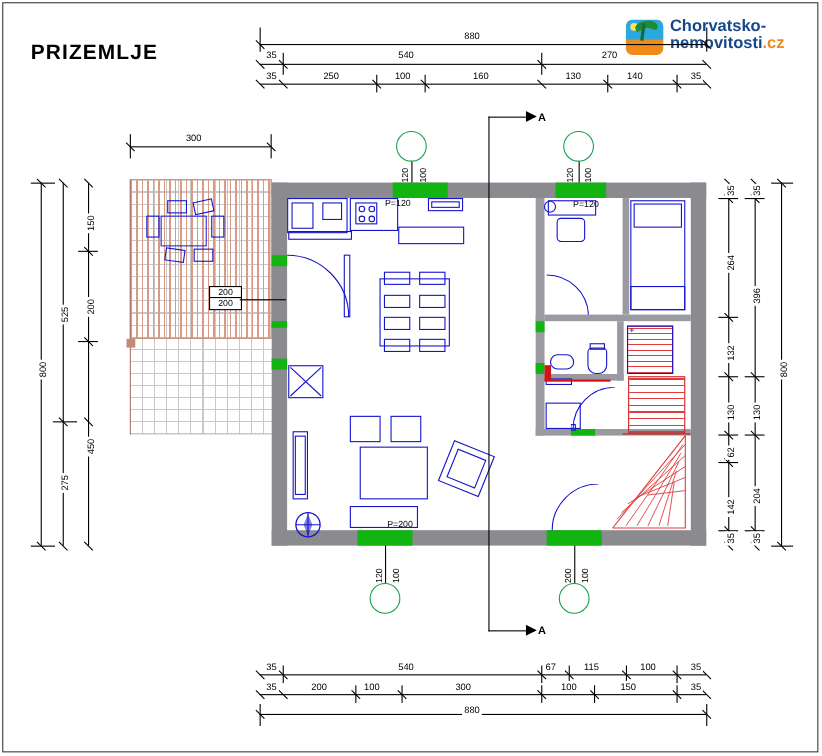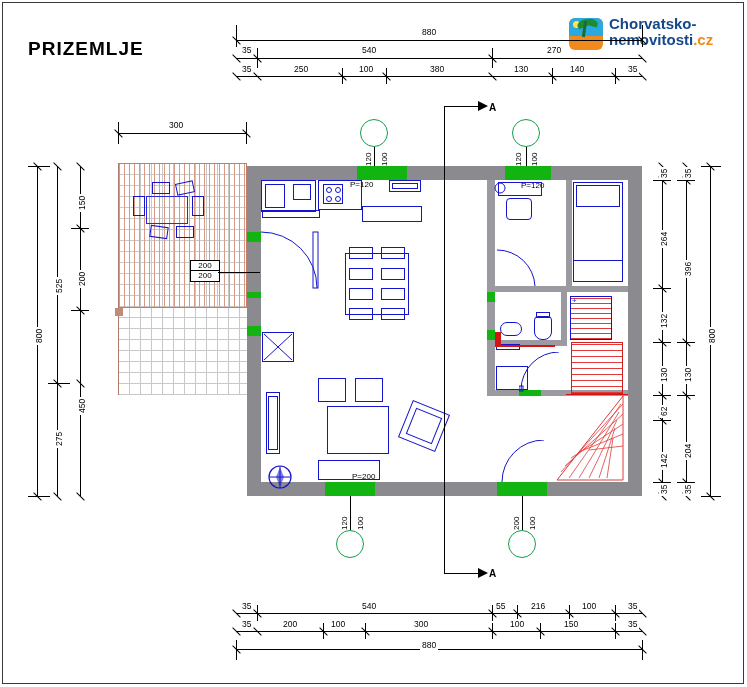--- a/index.html
+++ b/index.html
@@ -130,21 +130,21 @@
   <div class="slash" style="left:547px;top:76px;"></div>
   <div class="slash" style="left:610px;top:76px;"></div>
   <div class="slash" style="left:637px;top:76px;"></div>
   <div class="ln vl" style="left:342px;top:68px;height:16px;"></div>
   <div class="ln vl" style="left:386px;top:68px;height:16px;"></div>
   <div class="ln vl" style="left:552px;top:68px;height:16px;"></div>
   <div class="ln vl" style="left:615px;top:68px;height:16px;"></div>
   <div class="dim-txt" style="left:240px;top:64px;">35</div>
   <div class="dim-txt" style="left:292px;top:64px;">250</div>
   <div class="dim-txt" style="left:357px;top:64px;">100</div>
-  <div class="dim-txt" style="left:428px;top:64px;">380</div>
+  <div class="dim-txt" style="left:428px;top:64px;">160</div>
   <div class="dim-txt" style="left:512px;top:64px;">130</div>
   <div class="dim-txt" style="left:568px;top:64px;">140</div>
   <div class="dim-txt" style="left:626px;top:64px;">35</div>
 </div>
 
 <div>
   <div class="ln hl" style="left:118px;top:133px;width:128px;"></div>
   <div class="slash" style="left:113px;top:133px;"></div>
   <div class="slash" style="left:241px;top:133px;"></div>
   <div class="ln vl" style="left:118px;top:122px;height:22px;"></div>
@@ -439,22 +439,22 @@
   <div class="slash" style="left:564px;top:613px;"></div>
   <div class="slash" style="left:610px;top:613px;"></div>
   <div class="slash" style="left:637px;top:613px;"></div>
   <div class="ln vl" style="left:257px;top:605px;height:16px;"></div>
   <div class="ln vl" style="left:492px;top:605px;height:16px;"></div>
   <div class="ln vl" style="left:517px;top:605px;height:16px;"></div>
   <div class="ln vl" style="left:569px;top:605px;height:16px;"></div>
   <div class="ln vl" style="left:615px;top:605px;height:16px;"></div>
   <div class="dim-txt" style="left:240px;top:601px;">35</div>
   <div class="dim-txt" style="left:360px;top:601px;">540</div>
-  <div class="dim-txt" style="left:494px;top:601px;">55</div>
-  <div class="dim-txt" style="left:529px;top:601px;">216</div>
+  <div class="dim-txt" style="left:494px;top:601px;">67</div>
+  <div class="dim-txt" style="left:529px;top:601px;">115</div>
   <div class="dim-txt" style="left:580px;top:601px;">100</div>
   <div class="dim-txt" style="left:626px;top:601px;">35</div>
 
   <div class="ln hl" style="left:236px;top:631px;width:406px;"></div>
   <div class="slash" style="left:231px;top:631px;"></div>
   <div class="slash" style="left:252px;top:631px;"></div>
   <div class="slash" style="left:318px;top:631px;"></div>
   <div class="slash" style="left:360px;top:631px;"></div>
   <div class="slash" style="left:487px;top:631px;"></div>
   <div class="slash" style="left:535px;top:631px;"></div>

